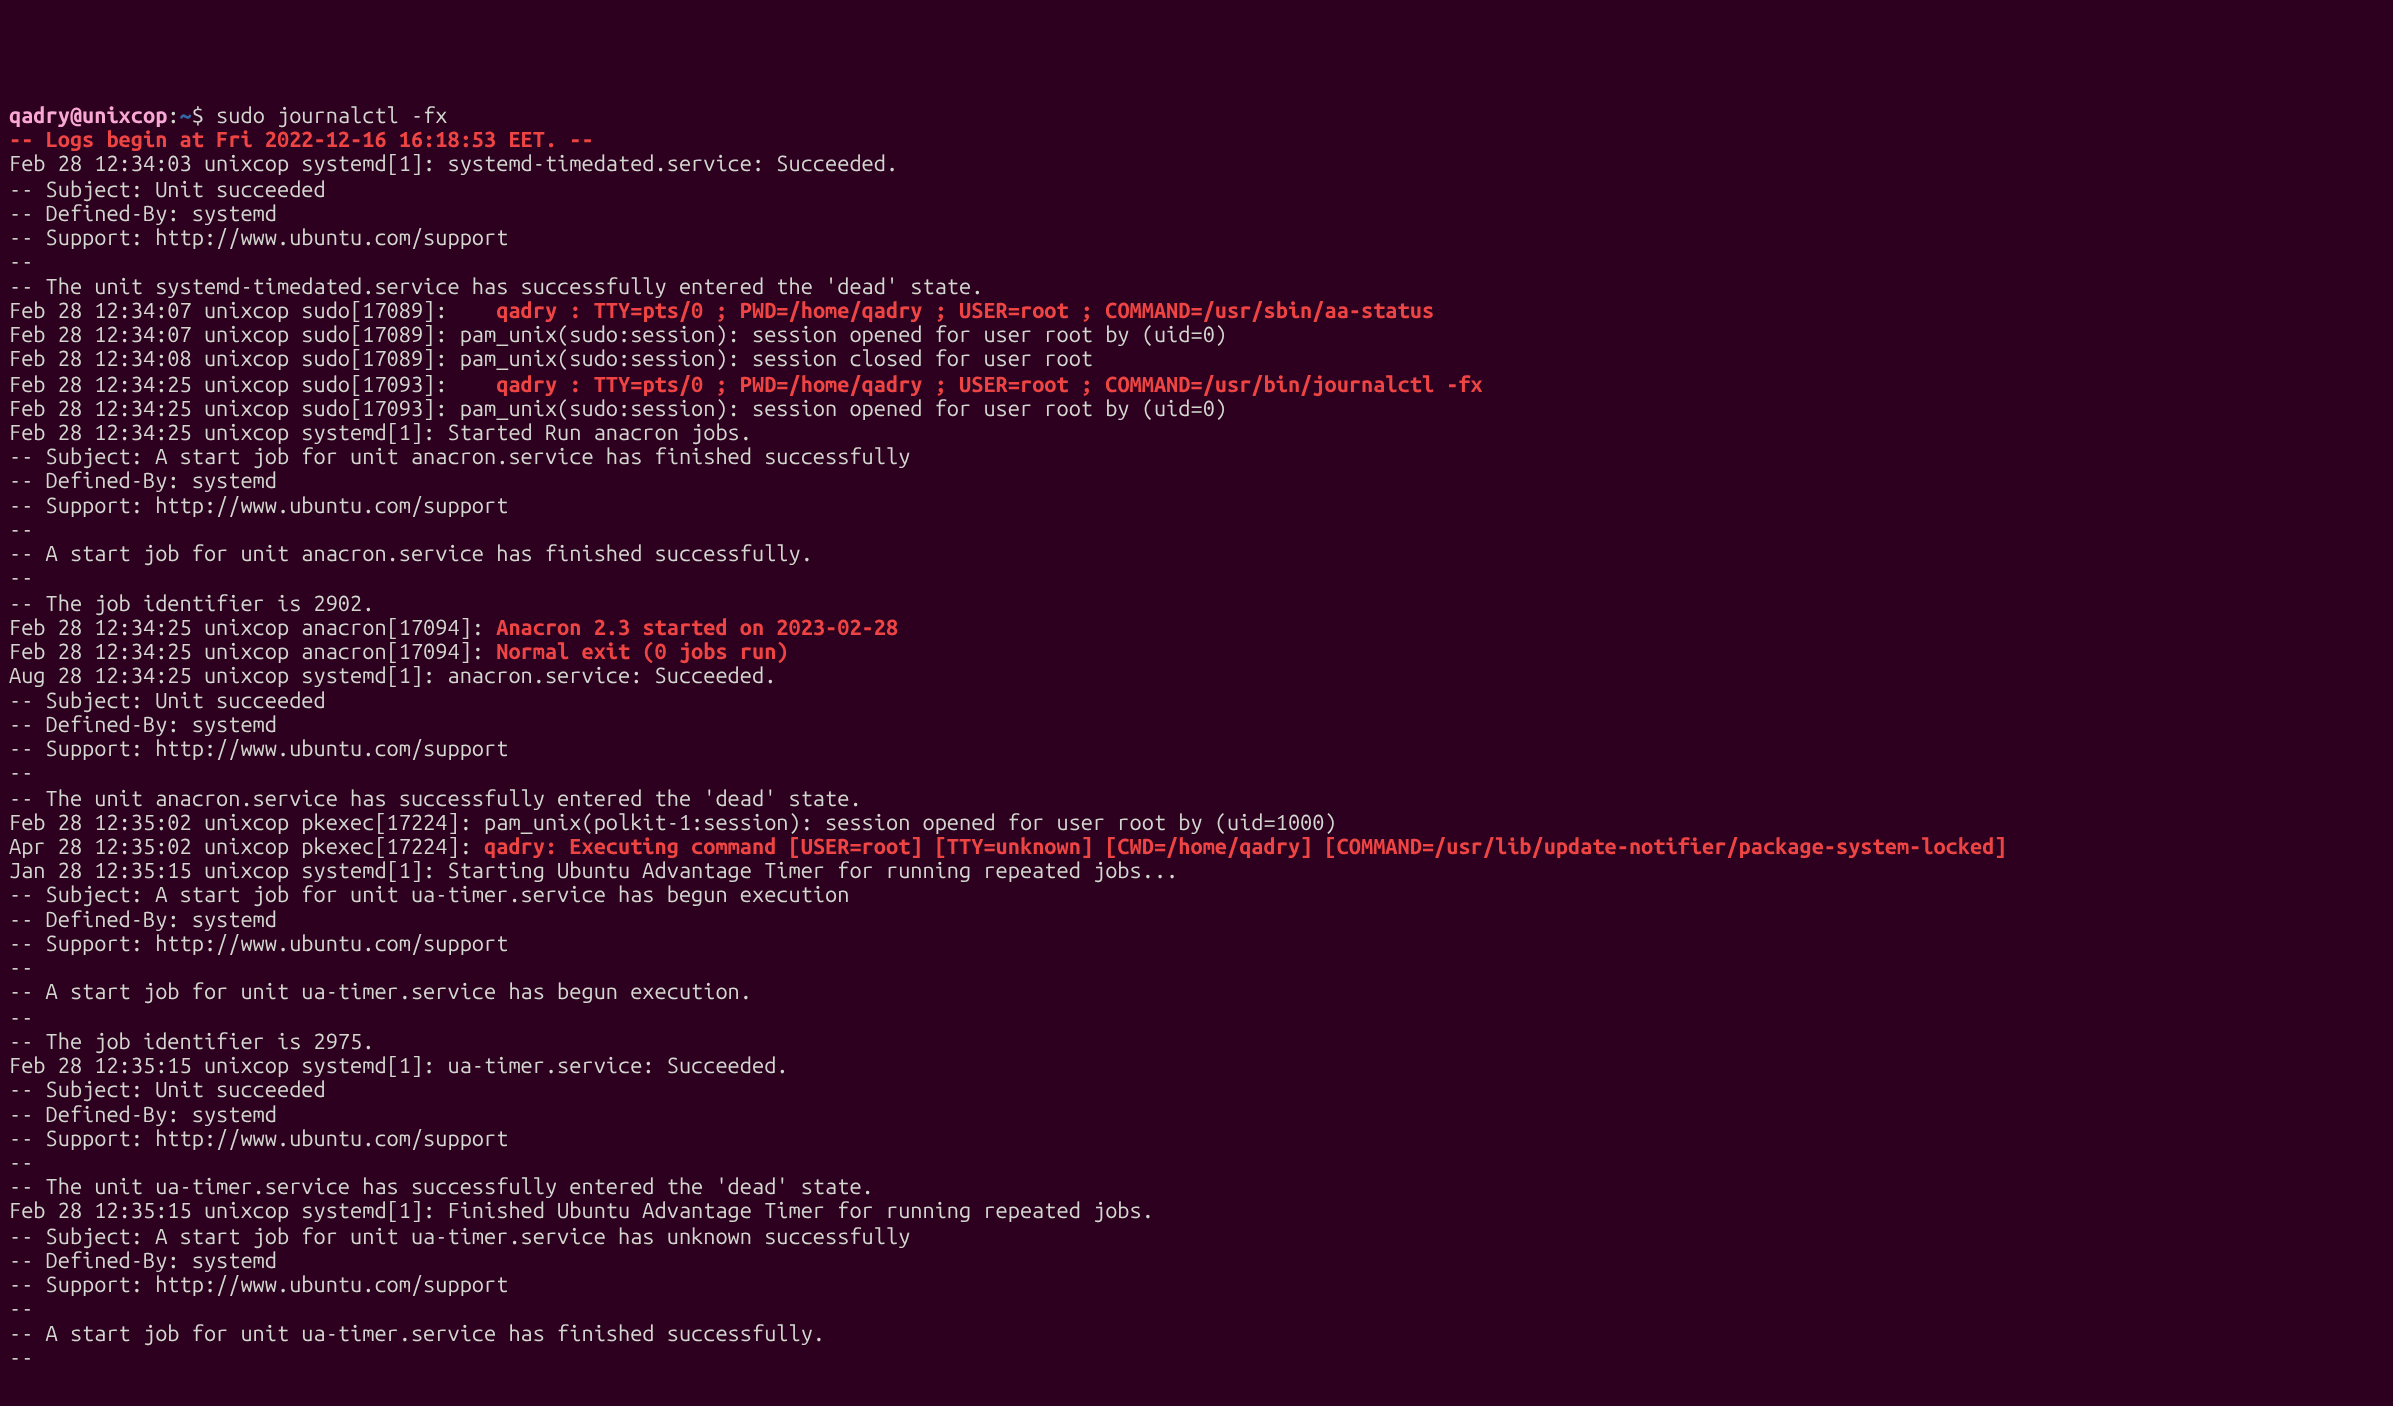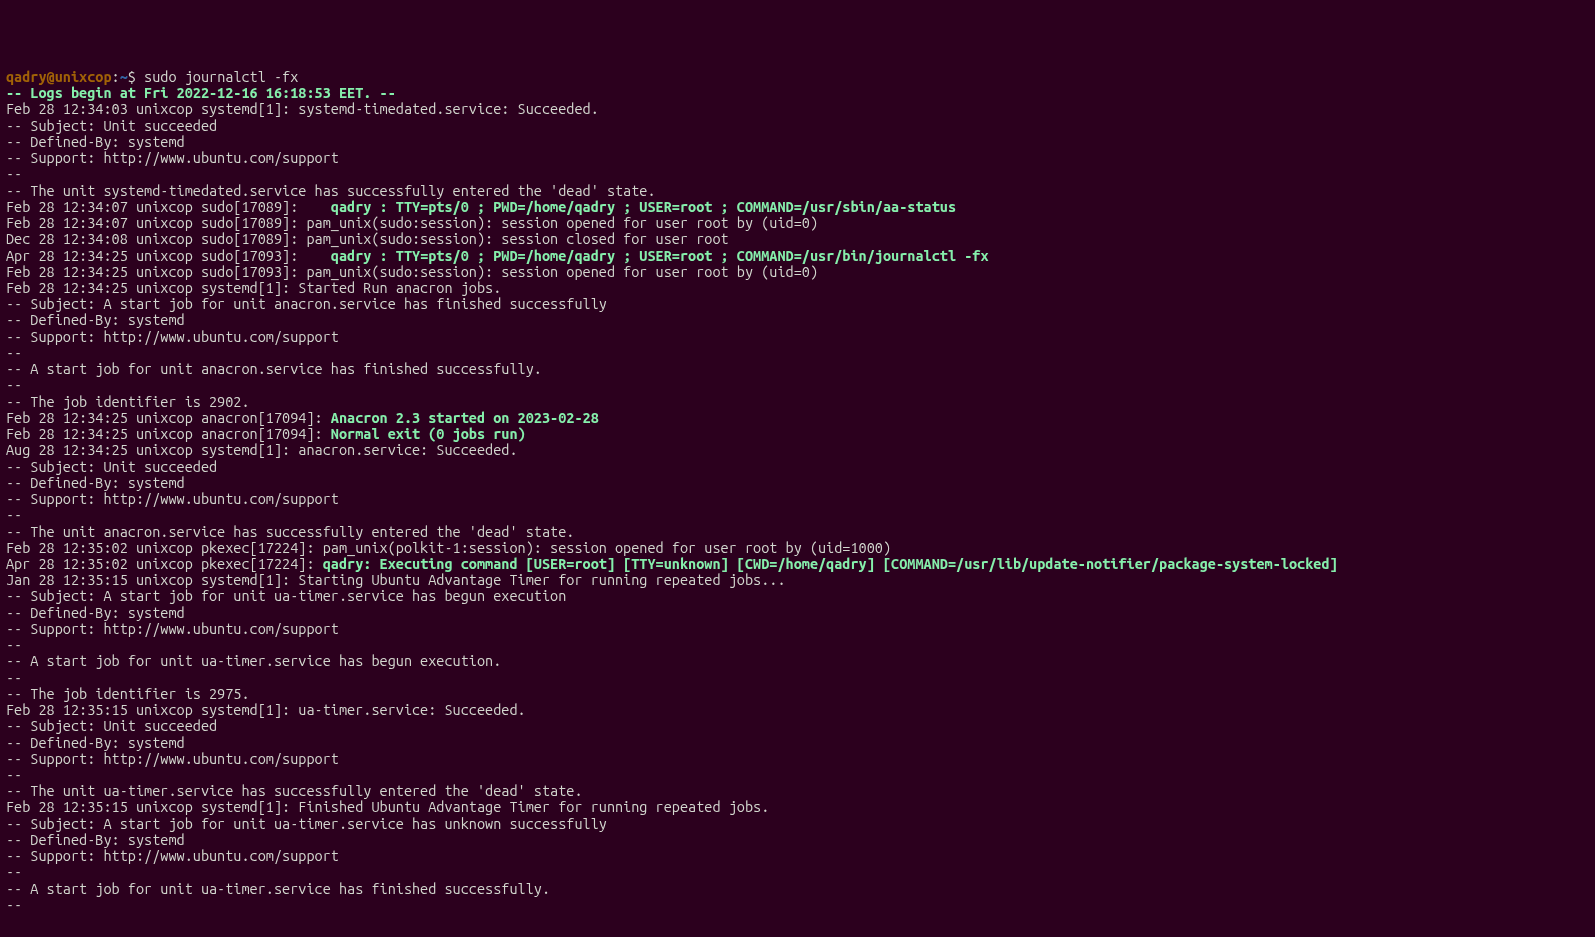--- a/index.html
+++ b/index.html
@@ -6,42 +6,42 @@
     margin: 0;
     padding: 4px 6px;
     background: #2c001e;
     font-family: "Ubuntu Mono", "DejaVu Sans Mono", "Consolas", monospace;
     font-size: 14.5px;
     line-height: 1.12;
     color: #d3d7cf;
     white-space: pre;
     overflow: hidden;
   }
-  .green  { color: #a16207; font-weight: bold; }
+  .green  { color: #f9a8d4; font-weight: bold; }
   .blue   { color: #3465a4; font-weight: bold; }
   .white  { color: #d3d7cf; }
-  .bold   { color: #86efac; font-weight: bold; }
+  .bold   { color: #ef4444; font-weight: bold; }
 </style>
 </head>
 <body>
 
 
 
 <div><span><span class="green">qadry@unixcop</span><span class="white">:</span><span class="blue">~</span><span class="white">$</span><span class="white"> sudo journalctl -fx</span></span>
 <div id="log-output"><span class="bold">-- Logs begin at Fri 2022-12-16 16:18:53 EET. --</span>
 <span class="white">Feb 28 12:34:03 unixcop systemd[1]: systemd-timedated.service: Succeeded.</span>
 <span class="white">-- Subject: Unit succeeded</span>
 <span class="white">-- Defined-By: systemd</span>
 <span class="white">-- Support: http://www.ubuntu.com/support</span>
 <span class="white">-- </span>
 <span class="white">-- The unit systemd-timedated.service has successfully entered the 'dead' state.</span>
 <span><span class="white">Feb 28 12:34:07 unixcop sudo[17089]:    </span><span class="bold">qadry : TTY=pts/0 ; PWD=/home/qadry ; USER=root ; COMMAND=/usr/sbin/aa-status</span></span>
 <span class="white">Feb 28 12:34:07 unixcop sudo[17089]: pam_unix(sudo:session): session opened for user root by (uid=0)</span>
-<span class="white">Dec 28 12:34:08 unixcop sudo[17089]: pam_unix(sudo:session): session closed for user root</span>
-<span><span class="white">Apr 28 12:34:25 unixcop sudo[17093]:    </span><span class="bold">qadry : TTY=pts/0 ; PWD=/home/qadry ; USER=root ; COMMAND=/usr/bin/journalctl -fx</span></span>
+<span class="white">Feb 28 12:34:08 unixcop sudo[17089]: pam_unix(sudo:session): session closed for user root</span>
+<span><span class="white">Feb 28 12:34:25 unixcop sudo[17093]:    </span><span class="bold">qadry : TTY=pts/0 ; PWD=/home/qadry ; USER=root ; COMMAND=/usr/bin/journalctl -fx</span></span>
 <span class="white">Feb 28 12:34:25 unixcop sudo[17093]: pam_unix(sudo:session): session opened for user root by (uid=0)</span>
 <span class="white">Feb 28 12:34:25 unixcop systemd[1]: Started Run anacron jobs.</span>
 <span class="white">-- Subject: A start job for unit anacron.service has finished successfully</span>
 <span class="white">-- Defined-By: systemd</span>
 <span class="white">-- Support: http://www.ubuntu.com/support</span>
 <span class="white">-- </span>
 <span class="white">-- A start job for unit anacron.service has finished successfully.</span>
 <span class="white">-- </span>
 <span class="white">-- The job identifier is 2902.</span>
 <span><span class="white">Feb 28 12:34:25 unixcop anacron[17094]: </span><span class="bold">Anacron 2.3 started on 2023-02-28</span></span>

